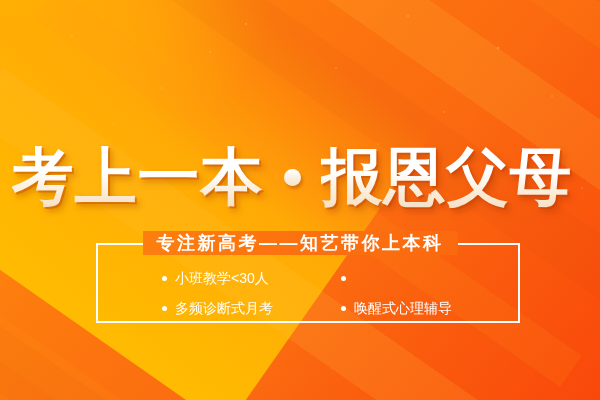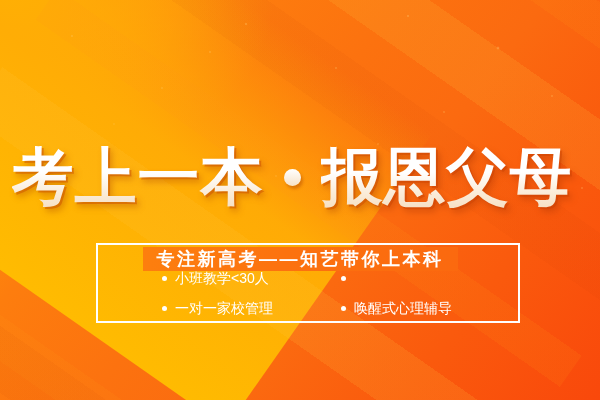--- a/index.html
+++ b/index.html
@@ -171,21 +171,20 @@
   .subtitle {
     font-size: 18px;
     font-weight: bold;
     color: #ffffff;
     letter-spacing: 2.5px;
     line-height: 1;
     padding: 3px 14px;
     white-space: nowrap;
     
     background: linear-gradient(100deg, #fd7f0e 0%, #fc720f 45%, #fb690f 100%);
-    margin-top: 16px;
   }
 
   .features {
     position: absolute;
     left: 96px;
     top: 263px;
     width: 424px;
     height: 60px;
     display: grid;
     grid-template-columns: 1fr 1fr;
@@ -240,21 +239,21 @@
   <div class="features">
     <div class="feature">
       <span class="feature-bullet"></span>
       <span>小班教学&lt;30人</span>
     </div>
     <div class="feature">
       <span class="feature-bullet"></span>
     </div>
     <div class="feature">
       <span class="feature-bullet"></span>
-      <span>一对一家校管理</span>
+      <span>多频诊断式月考</span>
     </div>
     <div class="feature">
       <span class="feature-bullet"></span>
       <span>唤醒式心理辅导</span>
     </div>
   </div>
 
 </div>
 
 </body></html>

